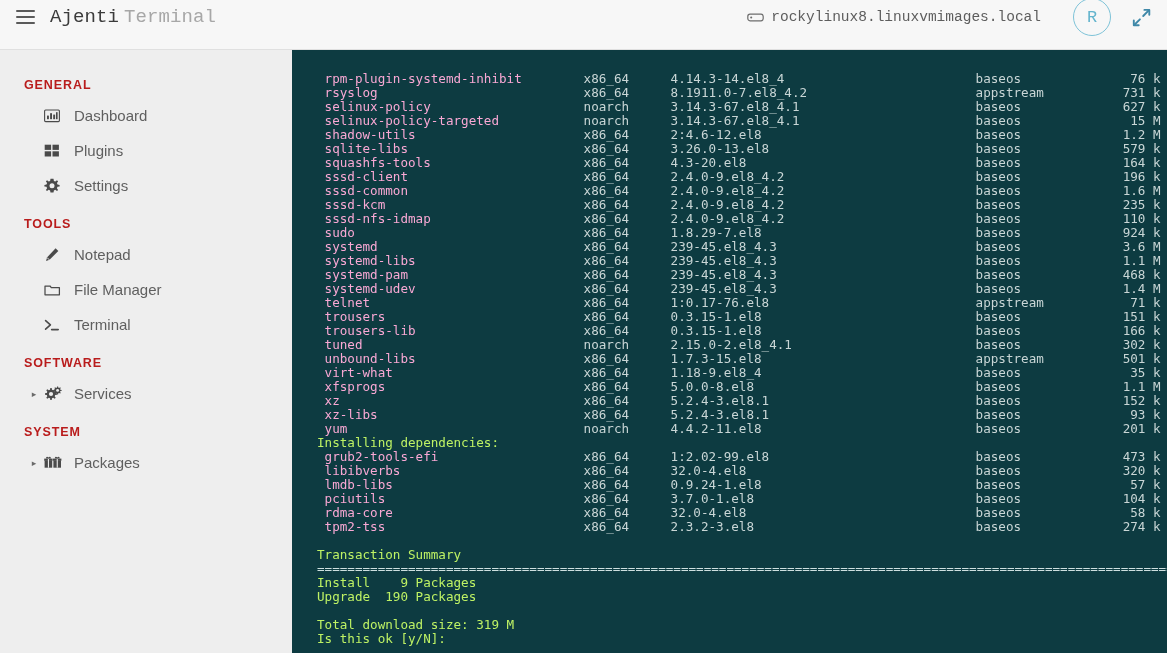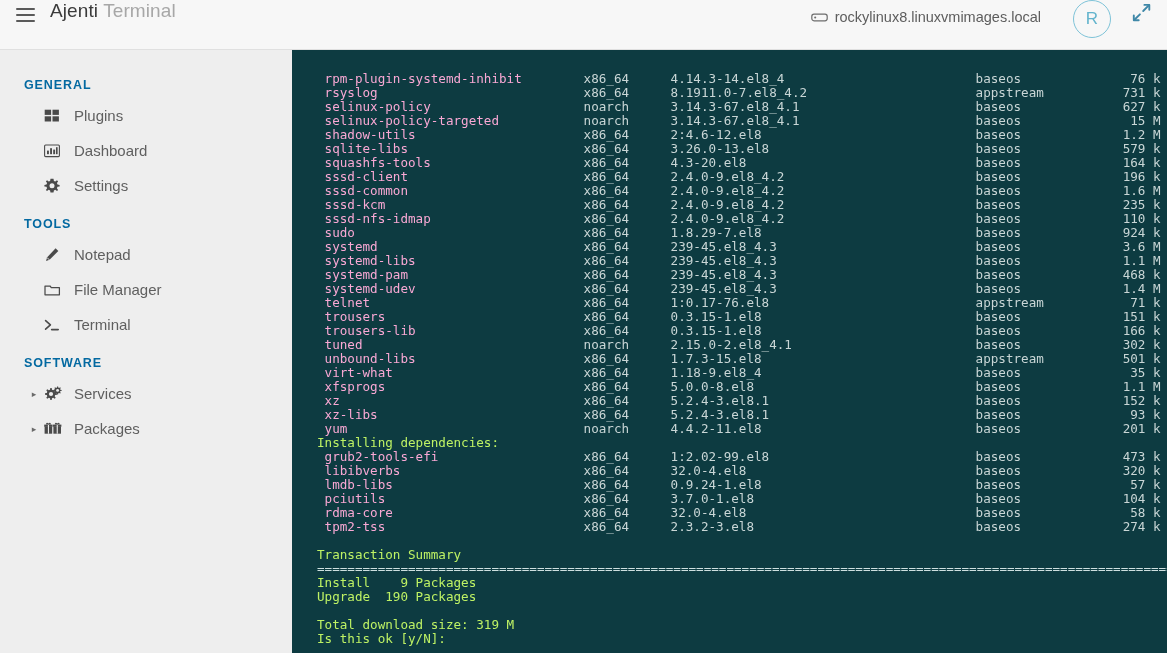--- a/index.html
+++ b/index.html
@@ -18,21 +18,23 @@
     background: #eeeeee;
   }
 
   
   .header {
     height: 50px;
     min-height: 50px;
     background: #f7f7f7;
     border-bottom: 1px solid #e0e0e0;
     display: flex;
+    align-items: center;
     padding: 0 14px 15px 10px;
+    font-family: Liberation Mono, monospace;
   }
   .hamburger {
     width: 30px; height: 30px;
     display: flex; flex-direction: column;
     justify-content: center; align-items: center;
     gap: 4px;
     cursor: pointer;
     margin-right: 10px;
   }
   .hamburger span {
@@ -81,21 +83,21 @@
   
   .sidebar {
     width: 288px;
     min-width: 288px;
     background: #eeeeee;
     padding-top: 14px;
     overflow: hidden;
     position: relative;
   }
   .section-title {
-    color: #0369a1;
+    color: #b91c1c;
     font-size: 12.5px;
     font-weight: bold;
     letter-spacing: .9px;
     padding: 14px 0 6px 24px;
   }
   .nav-item {
     display: flex;
     align-items: center;
     height: 35px;
     padding-left: 44px;
@@ -194,42 +196,42 @@
   </div>
 
   <div class="body-row">
 
     <div class="sidebar">
 
       <div class="section-title">GENERAL</div>
       <div class="nav-item">
         <span class="nav-icon">
           <svg width="16" height="15" viewBox="0 0 16 15">
-            <rect x="0.7" y="1.7" width="6.4" height="5.2" fill="#4a4a4a"></rect>
-            <rect x="8.5" y="1.7" width="6.4" height="5.2" fill="#4a4a4a"></rect>
-            <rect x="0.7" y="8.3" width="6.4" height="5.2" fill="#4a4a4a"></rect>
-            <rect x="8.5" y="8.3" width="6.4" height="5.2" fill="#4a4a4a"></rect>
-          </svg>
-        </span>
-        <span class="nav-label">Plugins</span>
-      </div>
-      <div class="nav-item">
-        <span class="nav-icon">
-          <svg width="16" height="15" viewBox="0 0 16 15">
             <rect x="0.6" y="2.0" width="14.8" height="11.6" rx="1" fill="none" stroke="#4a4a4a" stroke-width="1.1"></rect>
             <rect x="3.0" y="7.6" width="1.9" height="3.6" fill="#4a4a4a"></rect>
             <rect x="6.1" y="5.2" width="1.9" height="6.0" fill="#4a4a4a"></rect>
             <rect x="9.2" y="6.6" width="1.9" height="4.6" fill="#4a4a4a"></rect>
             <rect x="12.0" y="4.2" width="1.6" height="7.0" fill="#4a4a4a"></rect>
           </svg>
         </span>
         <span class="nav-label">Dashboard</span>
       </div>
       <div class="nav-item">
         <span class="nav-icon">
+          <svg width="16" height="15" viewBox="0 0 16 15">
+            <rect x="0.7" y="1.7" width="6.4" height="5.2" fill="#4a4a4a"></rect>
+            <rect x="8.5" y="1.7" width="6.4" height="5.2" fill="#4a4a4a"></rect>
+            <rect x="0.7" y="8.3" width="6.4" height="5.2" fill="#4a4a4a"></rect>
+            <rect x="8.5" y="8.3" width="6.4" height="5.2" fill="#4a4a4a"></rect>
+          </svg>
+        </span>
+        <span class="nav-label">Plugins</span>
+      </div>
+      <div class="nav-item">
+        <span class="nav-icon">
           <svg width="16" height="16" viewBox="0 0 16 16">
             <path fill="#4a4a4a" d="M8 0.8 L9.5 0.8 L9.9 2.9 L11.3 3.5 L13.0 2.3 L14.1 3.4 L12.9 5.1 L13.5 6.5 L15.6 6.9 L15.6 8.4 L13.5 8.8 L12.9 10.2 L14.1 11.9 L13.0 13.0 L11.3 11.8 L9.9 12.4 L9.5 14.5 L8 14.5 L6.5 14.5 L6.1 12.4 L4.7 11.8 L3.0 13.0 L1.9 11.9 L3.1 10.2 L2.5 8.8 L0.4 8.4 L0.4 6.9 L2.5 6.5 L3.1 5.1 L1.9 3.4 L3.0 2.3 L4.7 3.5 L6.1 2.9 L6.5 0.8 Z"></path>
             <circle cx="8" cy="7.65" r="2.5" fill="#eeeeee"></circle>
           </svg>
         </span>
         <span class="nav-label">Settings</span>
       </div>
 
       <div class="section-title">TOOLS</div>
       <div class="nav-item">
@@ -266,20 +268,21 @@
           <svg width="18" height="16" viewBox="0 0 18 16">
             <path fill="#4a4a4a" d="M6.3 2.0 L7.7 2.0 L8.0 3.8 L9.2 4.3 L10.7 3.3 L11.7 4.3 L10.7 5.8 L11.2 7.0 L13.0 7.3 L13.0 8.7 L11.2 9.0 L10.7 10.2 L11.7 11.7 L10.7 12.7 L9.2 11.7 L8.0 12.2 L7.7 14.0 L6.3 14.0 L6.0 12.2 L4.8 11.7 L3.3 12.7 L2.3 11.7 L3.3 10.2 L2.8 9.0 L1.0 8.7 L1.0 7.3 L2.8 7.0 L3.3 5.8 L2.3 4.3 L3.3 3.3 L4.8 4.3 L6.0 3.8 Z"></path>
             <circle cx="7" cy="8" r="2.1" fill="#eeeeee"></circle>
             <path fill="#4a4a4a" d="M13.1 0.4 L14.1 0.4 L14.3 1.6 L15.1 1.9 L16.1 1.2 L16.8 1.9 L16.1 2.9 L16.4 3.7 L17.6 3.9 L17.6 4.9 L16.4 5.1 L16.1 5.9 L16.8 6.9 L16.1 7.6 L15.1 6.9 L14.3 7.2 L14.1 8.4 L13.1 8.4 L12.9 7.2 L12.1 6.9 L11.1 7.6 L10.4 6.9 L11.1 5.9 L10.8 5.1 L9.6 4.9 L9.6 3.9 L10.8 3.7 L11.1 2.9 L10.4 1.9 L11.1 1.2 L12.1 1.9 L12.9 1.6 Z"></path>
             <circle cx="13.6" cy="4.4" r="1.45" fill="#eeeeee"></circle>
           </svg>
         </span>
         <span class="nav-label">Services</span>
       </div>
 
+      <div class="section-title">SYSTEM</div>
       <div class="nav-item has-caret">
         <span class="caret">▸</span>
         <span class="nav-icon">
           <svg width="18" height="15" viewBox="0 0 18 15">
             <rect x="0.6" y="5.3" width="7.6" height="7.4" fill="#4a4a4a"></rect>
             <rect x="9.4" y="5.3" width="7.6" height="7.4" fill="#4a4a4a"></rect>
             <rect x="0.2" y="3.6" width="8.4" height="2.1" fill="#4a4a4a"></rect>
             <rect x="9.0" y="3.6" width="8.4" height="2.1" fill="#4a4a4a"></rect>
             <rect x="3.9" y="3.6" width="1.1" height="9.1" fill="#eeeeee"></rect>
             <rect x="12.7" y="3.6" width="1.1" height="9.1" fill="#eeeeee"></rect>

